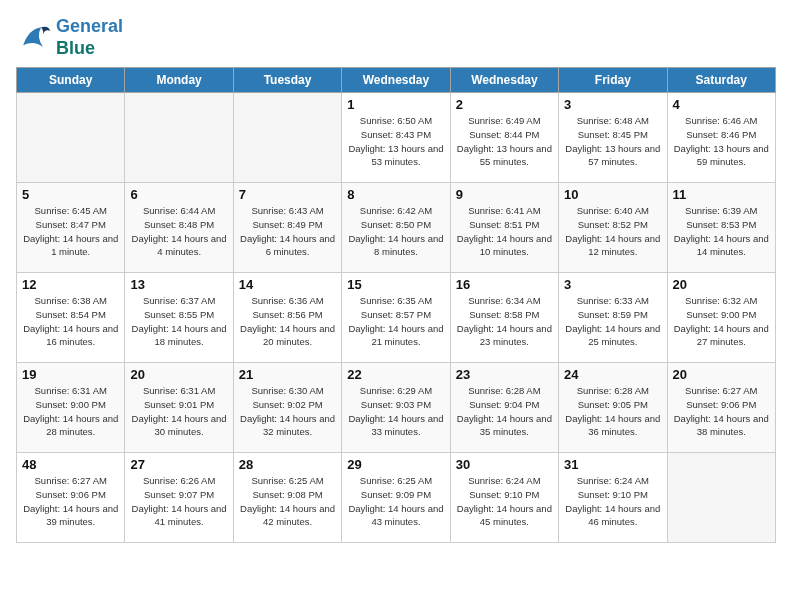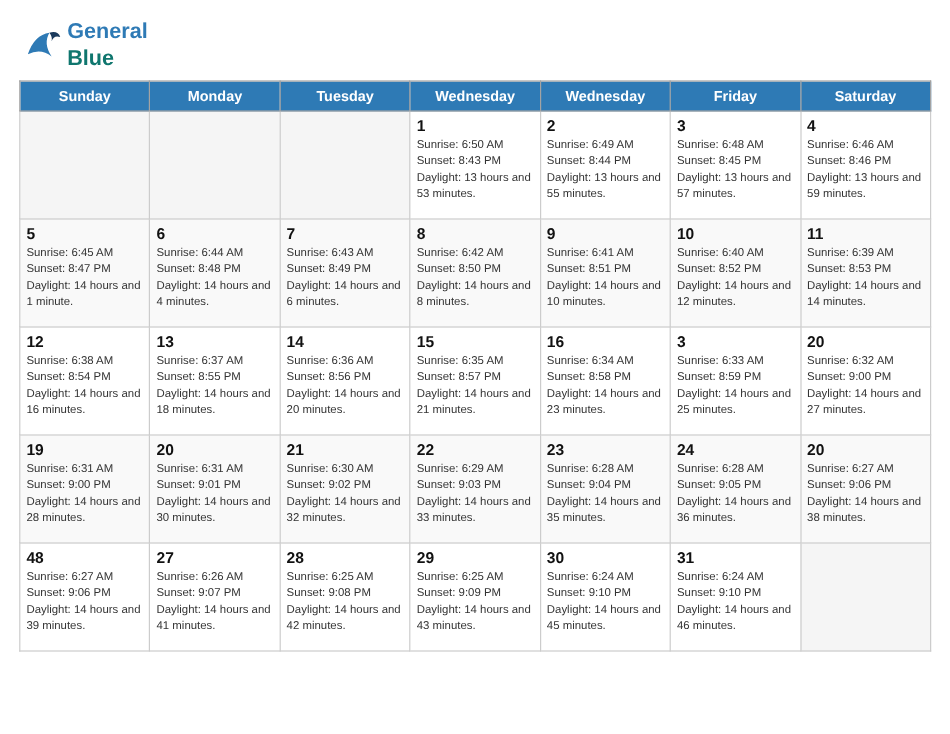--- a/index.html
+++ b/index.html
@@ -80,20 +80,21 @@
     .day-num {
       font-size: 13px;
       font-weight: bold;
       color: #111;
       margin-bottom: 2px;
     }
     .day-info {
       font-size: 9.5px;
       color: #333;
       line-height: 1.45;
+      text-align: center;
     }
   </style>
 </head>
 <body>
 
 <div class="header">
   <div class="logo">
     <svg class="logo-bird" viewBox="0 0 40 40">
 
       <path d="M8,28 Q14,10 28,8 Q22,18 30,30 Q20,22 8,28Z" fill="#2e7ab5"></path>

